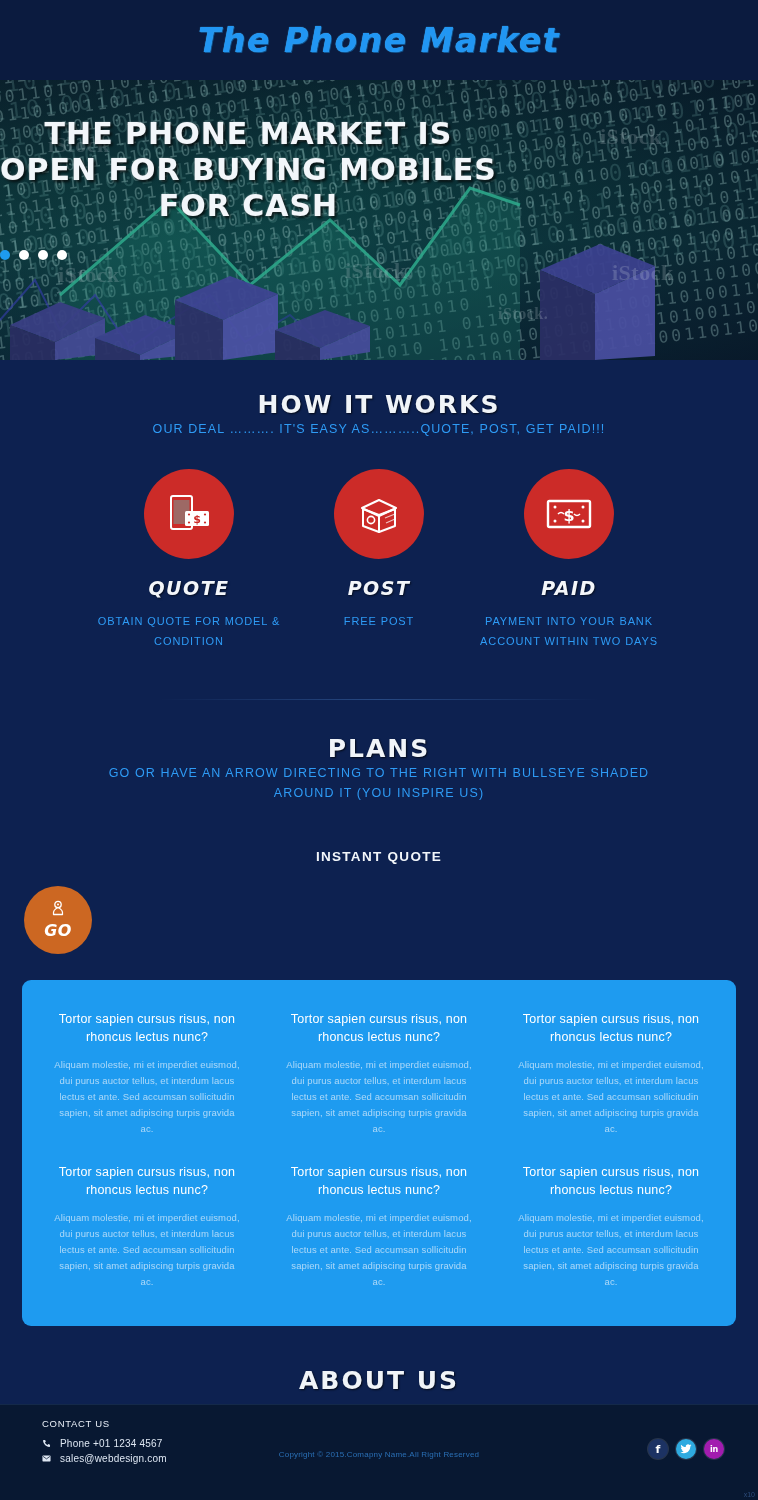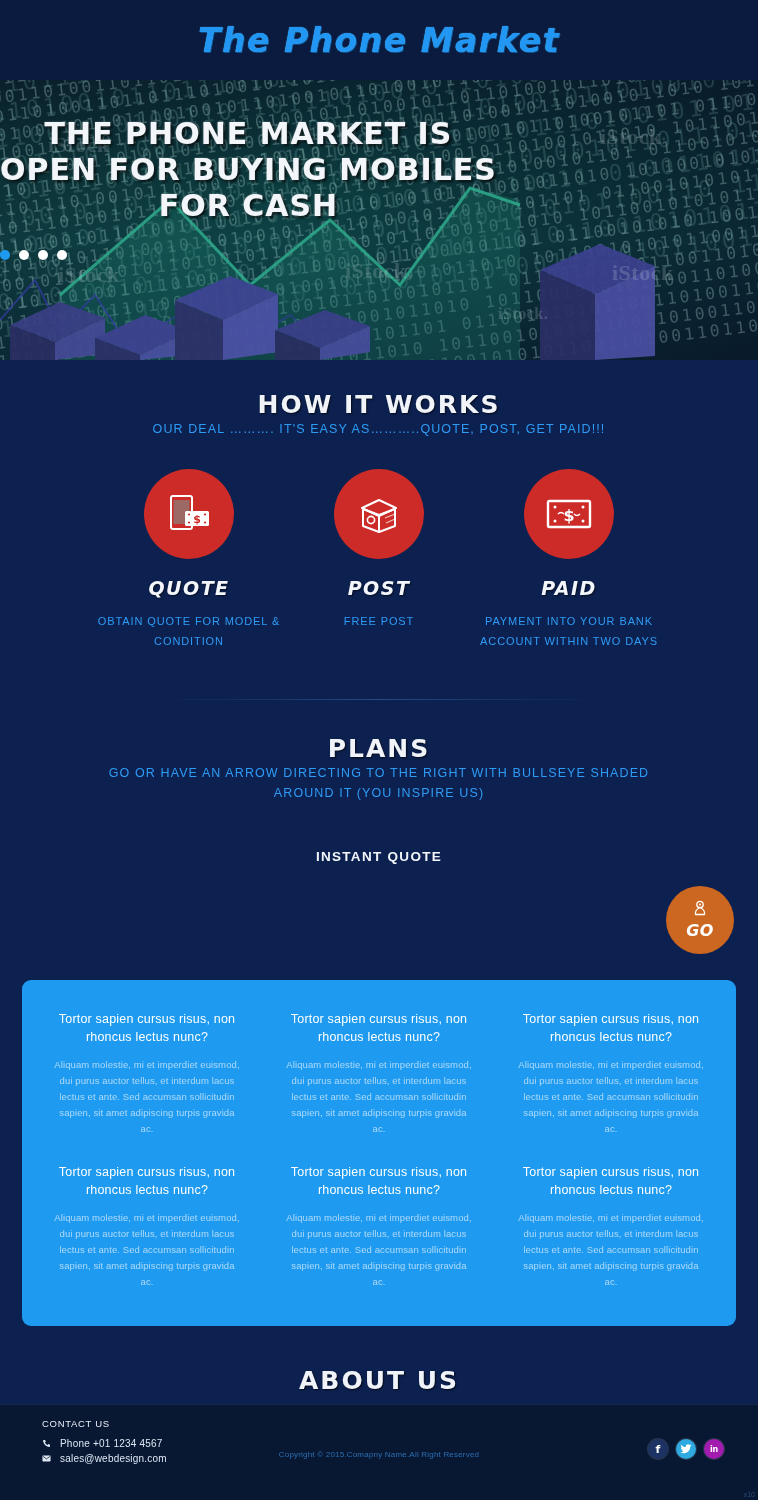--- a/index.html
+++ b/index.html
@@ -100,21 +100,21 @@
   .divider{
     height:1px; margin:48px auto 0; width:440px;
     background:linear-gradient(90deg,rgba(60,110,180,0),rgba(70,120,190,.45),rgba(60,110,180,0));
   }
 
   #plans{ padding-top:34px; }
   .instant-quote{
     text-align:center; margin-top:46px;
     font-size:13.5px; font-weight:bold; letter-spacing:1.3px; color:#f2f6fa;
   }
-  .go-wrap{ display:flex; justify-content:flex-end; margin-top:22px; }
+  .go-wrap{ display:flex; justify-content:flex-start; margin-top:22px; }
   .go-btn{
     width:68px; height:68px; border-radius:50%; background:#cc6722;
     display:flex; flex-direction:column; align-items:center; justify-content:center;
     cursor:pointer;
   }
   .go-label{
     font-family:"DejaVu Sans", sans-serif; font-weight:bold; font-style:italic;
     font-size:16px; color:#fff; letter-spacing:.5px; margin-top:3px;
   }
 

